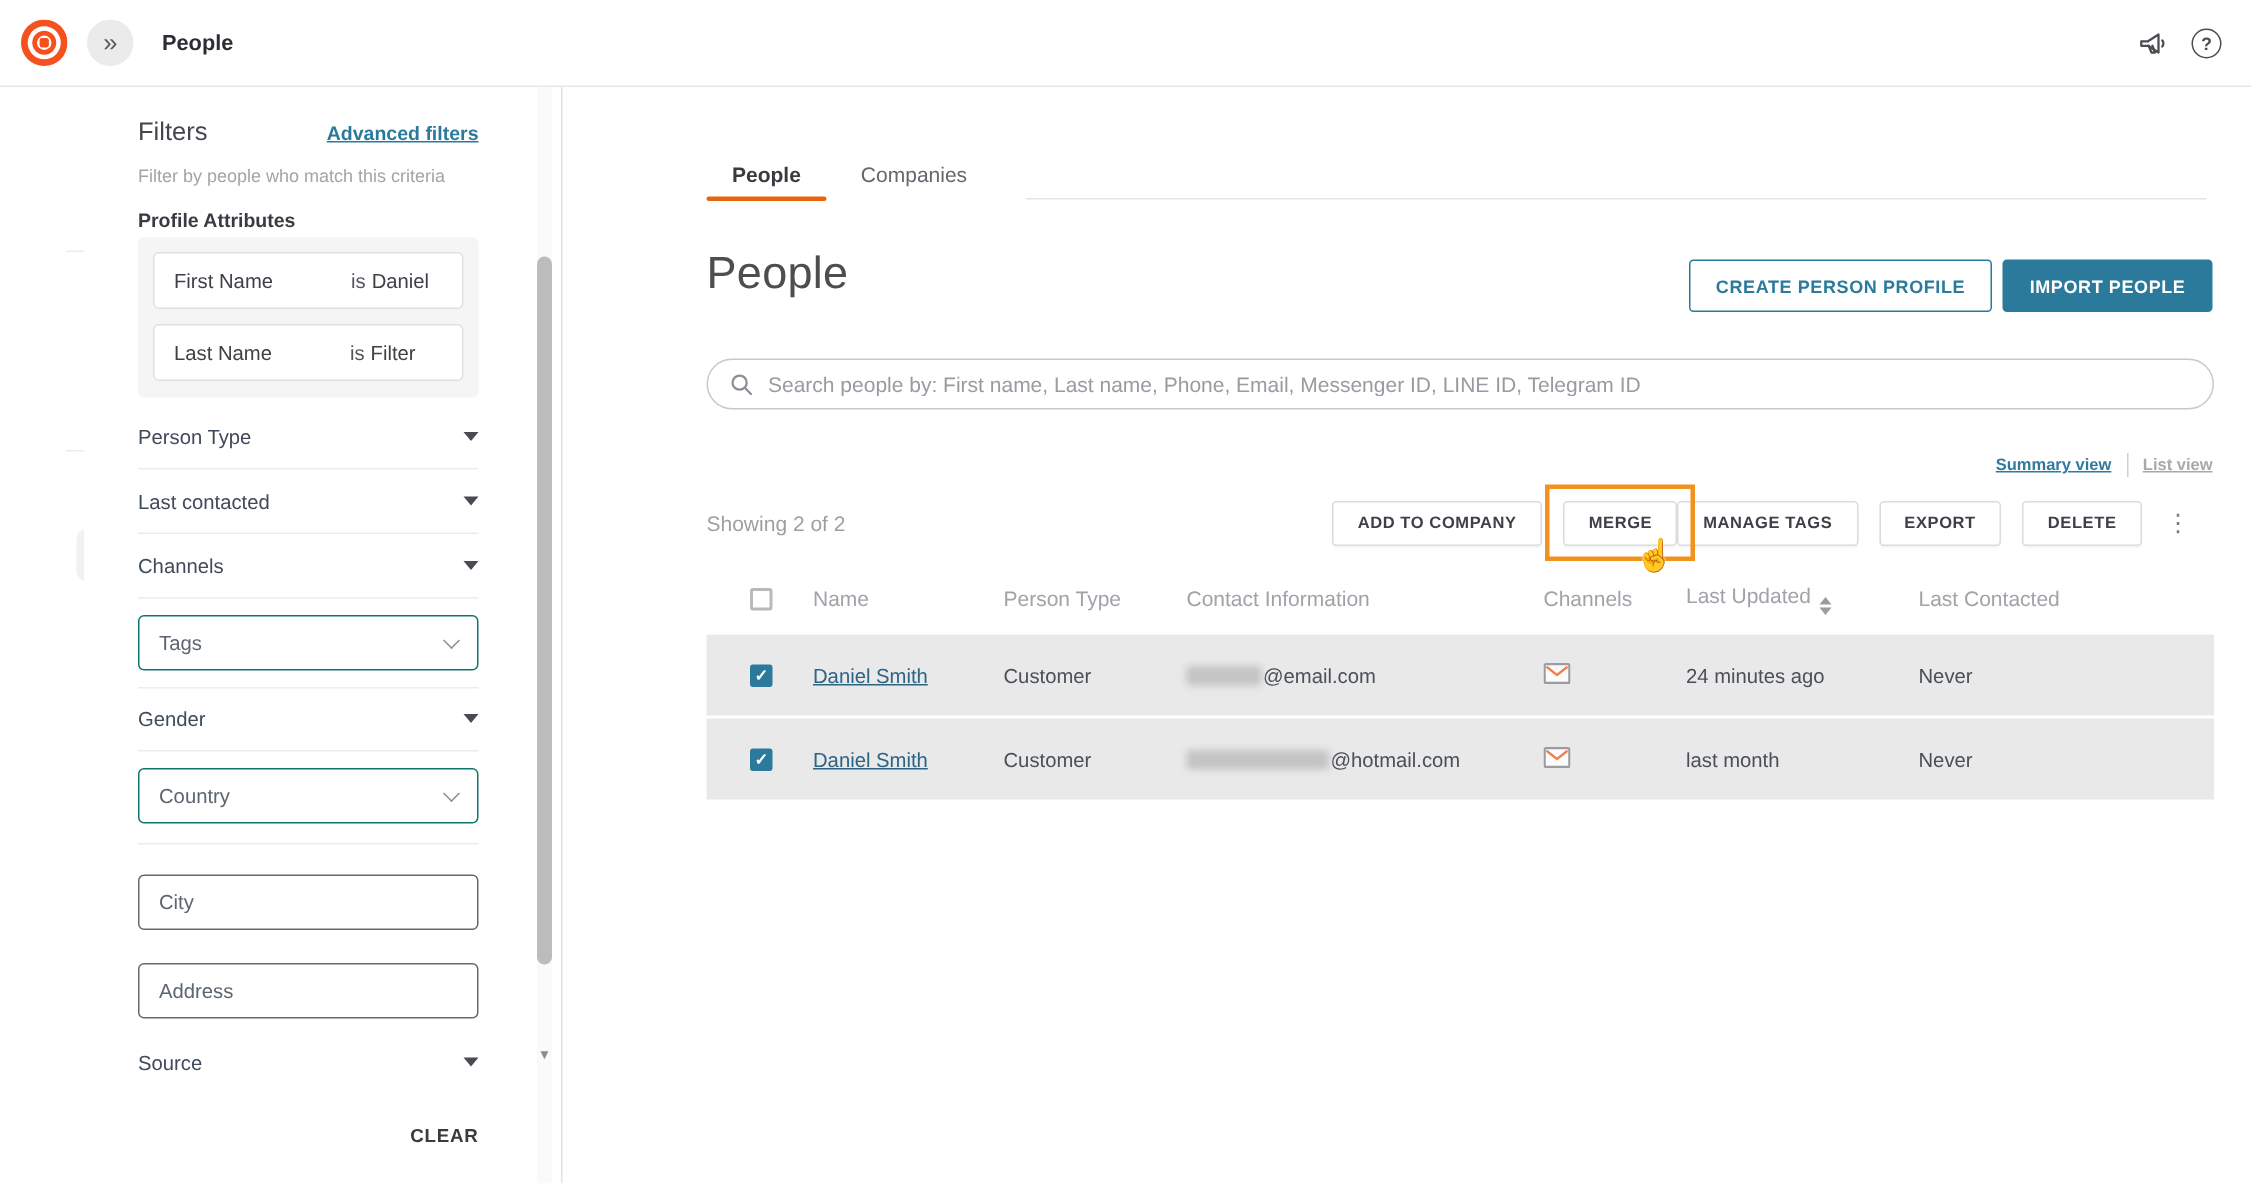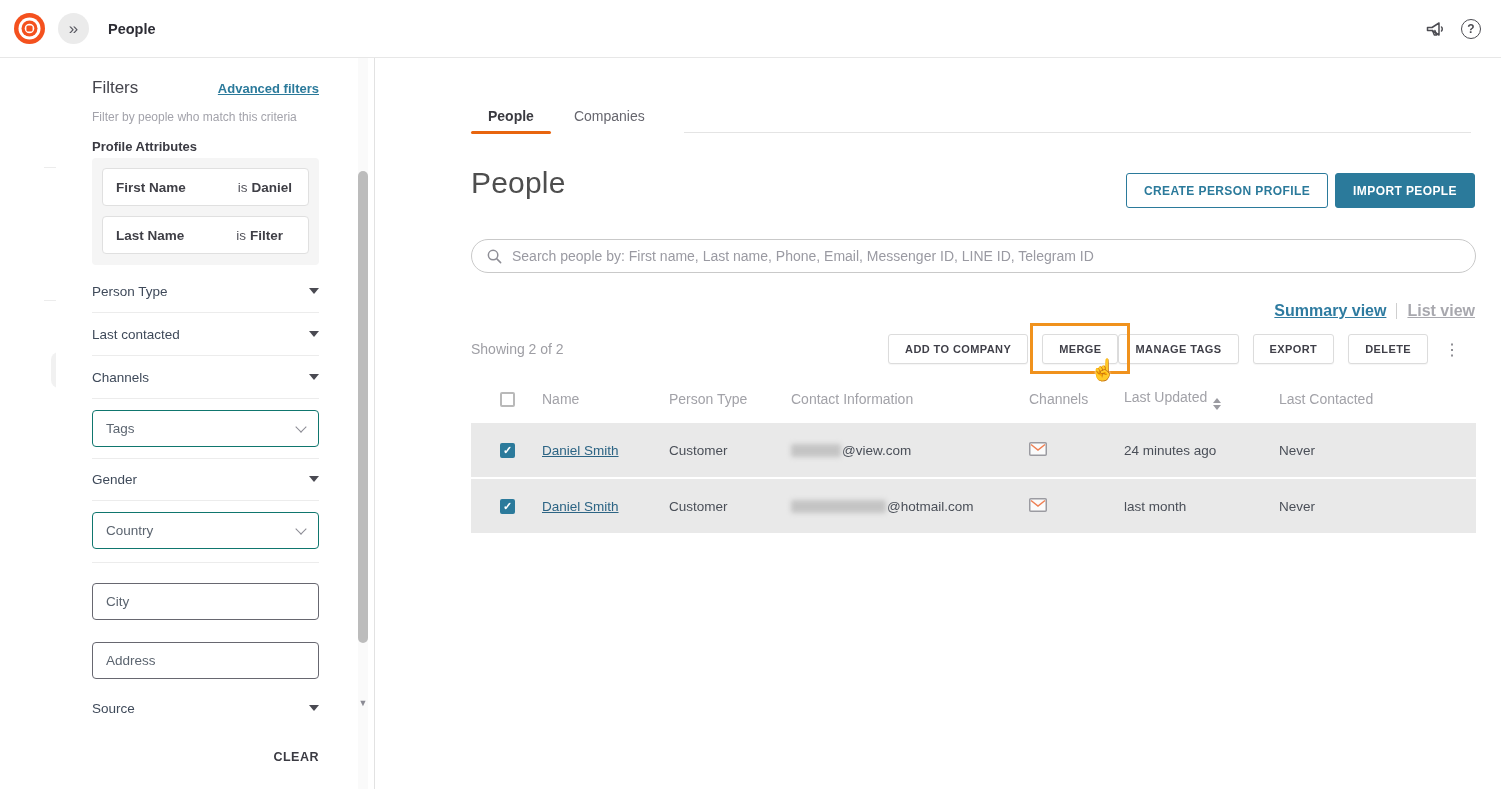--- a/index.html
+++ b/index.html
@@ -44,21 +44,21 @@
   .fhead { position:absolute; left:36px; top:20px; width:227px; display:flex; justify-content:space-between; align-items:center; }
   .fhead-title { font-size:17px; color:#45454d; }
   .adv-link { font-size:13px; font-weight:700; color:#2b7a9b; text-decoration:underline; cursor:pointer; }
   .fsub { position:absolute; left:36px; top:52px; font-size:12px; color:#a3a3ab; }
   .fattr-h { position:absolute; left:36px; top:81px; font-size:13px; font-weight:700; color:#3a3a42; }
   .attr-box { position:absolute; left:36px; top:100px; width:227px; height:107px; background:#f5f5f5;
               border-radius:4px; padding:10px; }
   .chip { background:#fff; border:1px solid #e0e0e0; border-radius:4px; height:38px; display:flex;
           align-items:center; padding:0 13px; font-size:13.5px; color:#3f3f46; gap:4px; }
   .chip + .chip { margin-top:10px; }
-  .chip b { font-weight:700; } .chip .op { color:#55555d;padding-left:48px; }
+  .chip b { font-weight:400; } .chip .op { color:#55555d;padding-left:48px; }
   .frow { position:absolute; left:36px; width:227px; height:20px; display:flex; justify-content:space-between;
           align-items:center; cursor:pointer; }
   .frow-label { font-size:13.5px; color:#3f4a5a; }
   .caret { width:0; height:0; border-left:5px solid transparent; border-right:5px solid transparent;
            border-top:6px solid #4a4a52; }
   .fdiv { position:absolute; left:36px; width:227px; height:1px; background:#ececec; }
   .selectbox { position:absolute; left:36px; width:227px; height:37px; border:1px solid #0f766e; border-radius:4px;
                display:flex; align-items:center; justify-content:space-between; padding:0 13px; cursor:pointer; }
   .selectbox .sel-label { font-size:13.5px; color:#5c6570; }
   .chev { width:8px; height:8px; border-right:1.6px solid #8b8b94; border-bottom:1.6px solid #8b8b94;
@@ -90,21 +90,21 @@
   .btn-primary { height:35px; padding:0 17px; background:#2b7a9b; border:1px solid #2b7a9b; border-radius:3px;
          color:#fff; font-size:12px; font-weight:700; letter-spacing:0.4px; cursor:pointer;
          font-family:"Liberation Sans",sans-serif; }
 
   .searchbar { position:absolute; left:95px; top:181px; width:1005px; height:34px; border:1px solid #c9c9c9;
                border-radius:17px; display:flex; align-items:center; padding:0 14px; gap:9px; background:#fff; }
   .searchbar input { flex:1; border:none; outline:none; font-size:14px; color:#3f3f46;
                      font-family:"Liberation Sans",sans-serif; background:transparent; }
   .searchbar input::placeholder { color:#9a9aa2; opacity:1; }
 
-  .view-toggle { position:absolute; right:26px; top:244px; display:flex; align-items:center; gap:10px; font-size:16px; }
+  .view-toggle { position:absolute; right:26px; top:244px; display:flex; align-items:center; gap:10px; font-size:11px; }
   .view-summary { color:#2e7ba0; font-weight:700; text-decoration:underline; cursor:pointer; }
   .view-sep { width:1px; height:16px; background:#cfcfcf; }
   .view-list { color:#a8a8ae; font-weight:700; text-decoration:underline; cursor:pointer; }
 
   .toolbar { position:absolute; left:95px; width:1005px; top:276px; height:30px; display:flex; align-items:center; }
   .showing { font-size:14px; color:#9e9ea4; }
   .toolbar .spacer { flex:1; }
   .tbtn { height:30px; padding:0 16px; background:#fff; border:1px solid #dcdcdc; border-radius:3px;
           color:#3f3f48; font-size:11px; font-weight:700; letter-spacing:0.4px; cursor:pointer;
           font-family:"Liberation Sans",sans-serif; box-shadow:0 1px 1px rgba(0,0,0,0.04); }
@@ -390,21 +390,21 @@
     </div>
     <div>Last Contacted</div>
   </div>
 
   <div class="trow prow r0">
     <div class="cell-cb">
         <div class="cb checked"></div>
       </div>
     <div><a class="name-link">Daniel Smith</a></div>
     <div>Customer</div>
-    <div><span class="mask w1"></span><span>@view.com</span></div>
+    <div><span class="mask w1"></span><span>@email.com</span></div>
     <div>
       <span class="env-icon">
         <svg viewBox="0 0 18 14" width="18" height="14">
           <rect x="0.75" y="0.75" width="16.5" height="12.5" rx="1" fill="#fbfbfb" stroke="#9b9ba1" stroke-width="1.5"></rect>
           <polyline points="2,2.5 9,8 16,2.5" fill="none" stroke="#ef8054" stroke-width="1.5"></polyline>
         </svg>
       </span>
     </div>
     <div>24 minutes ago</div>
     <div>Never</div>

